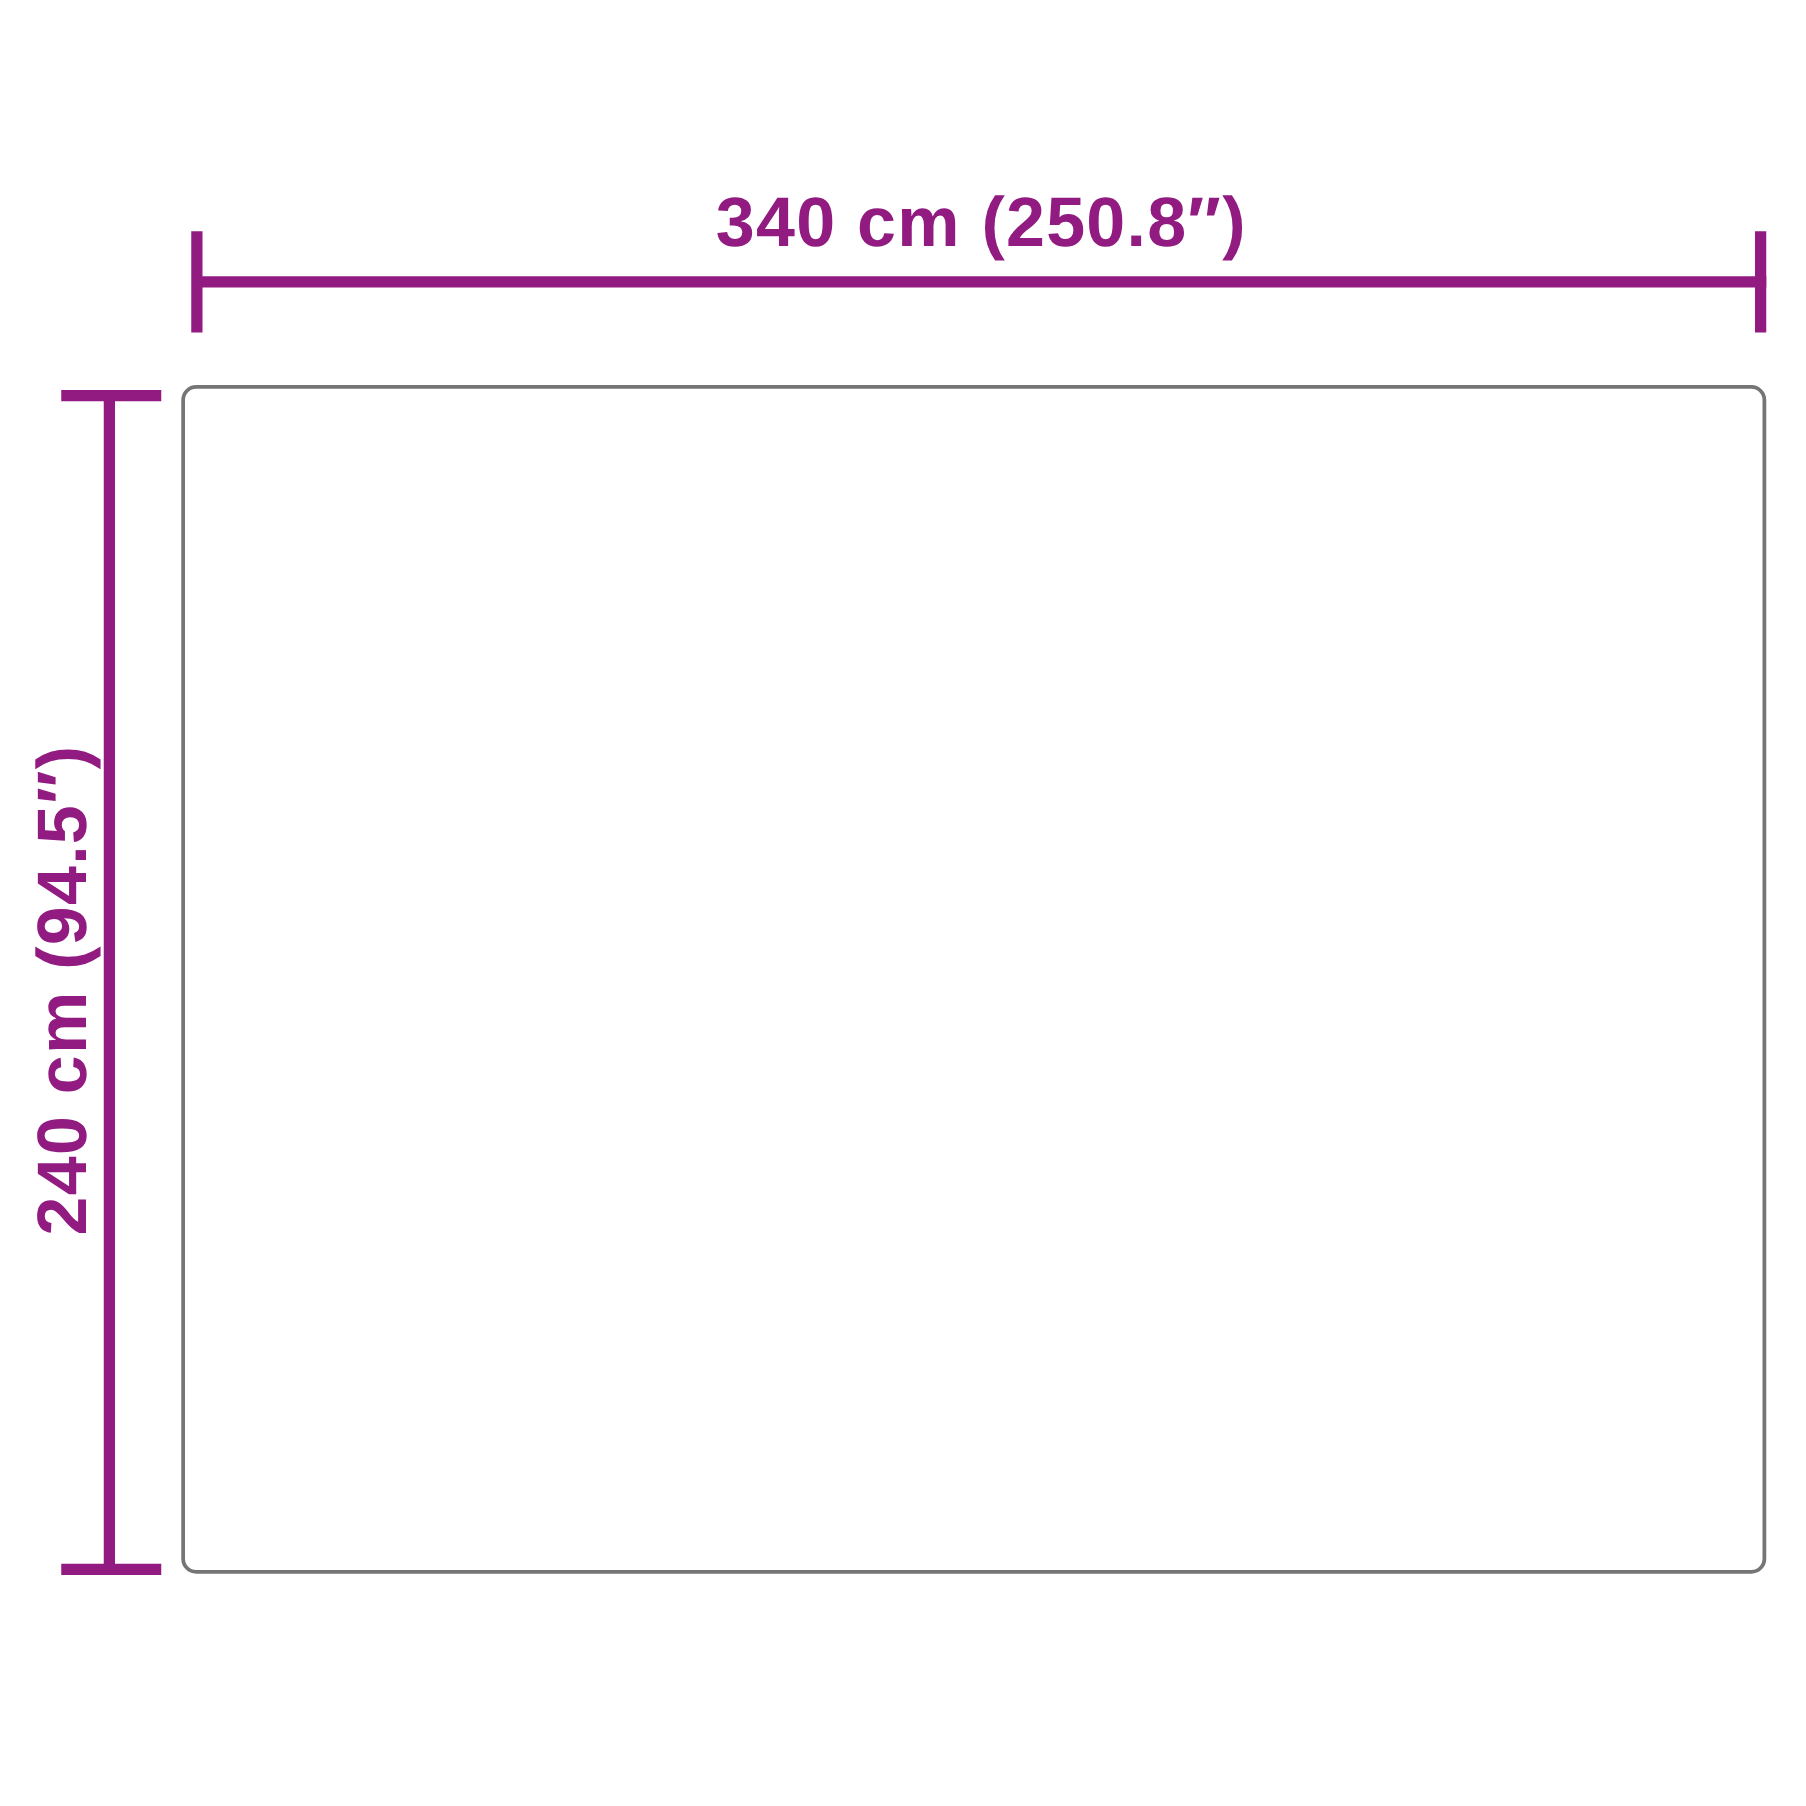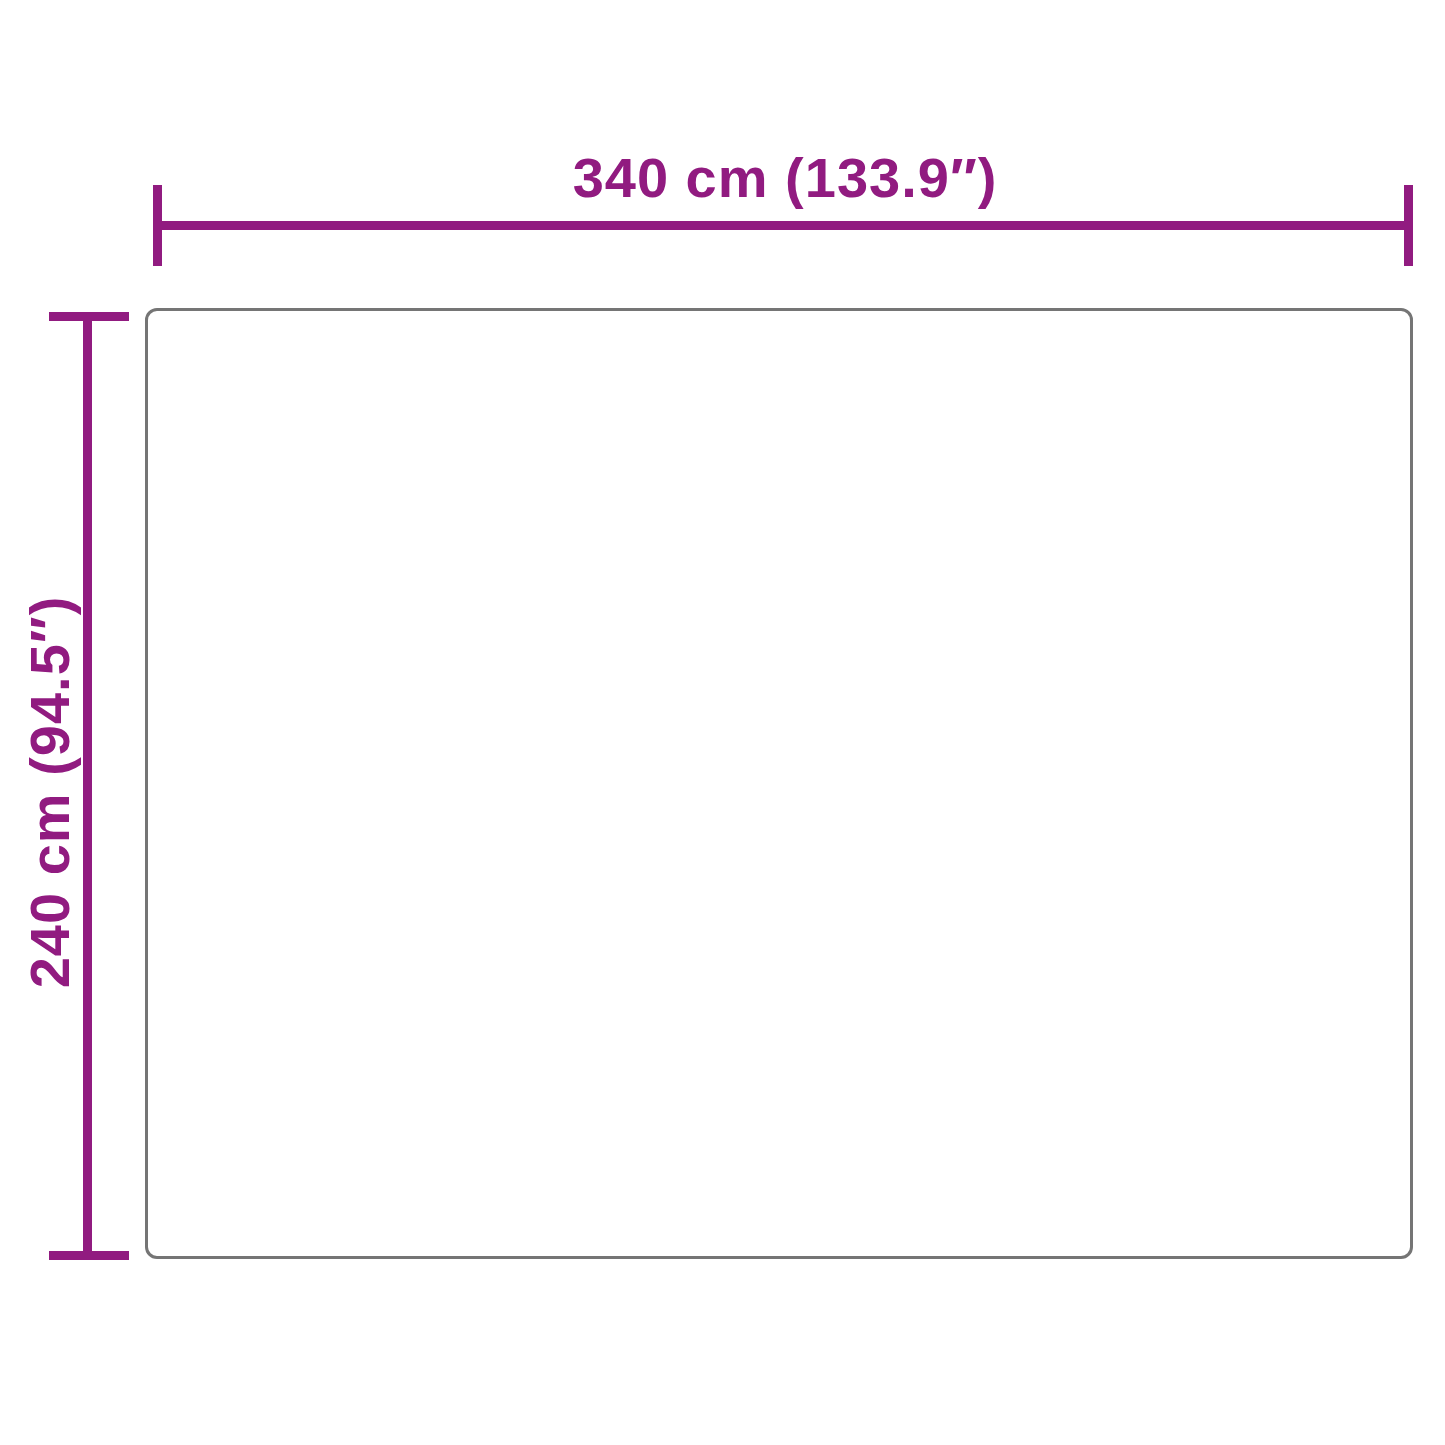--- a/index.html
+++ b/index.html
@@ -91,20 +91,20 @@
 </head>
 <body>
 
 <div class="canvas">
 
   <div class="product-rect"></div>
 
   <div class="dim-line h-line"></div>
   <div class="dim-tick h-tick left"></div>
   <div class="dim-tick h-tick right"></div>
-  <div class="h-label">340 cm (133.9″)</div>
+  <div class="h-label">340 cm (250.8″)</div>
 
   <div class="dim-line v-line"></div>
   <div class="dim-tick v-tick top"></div>
   <div class="dim-tick v-tick bottom"></div>
   <div class="v-label">240 cm (94.5″)</div>
 
 </div>
 
 </body></html>

